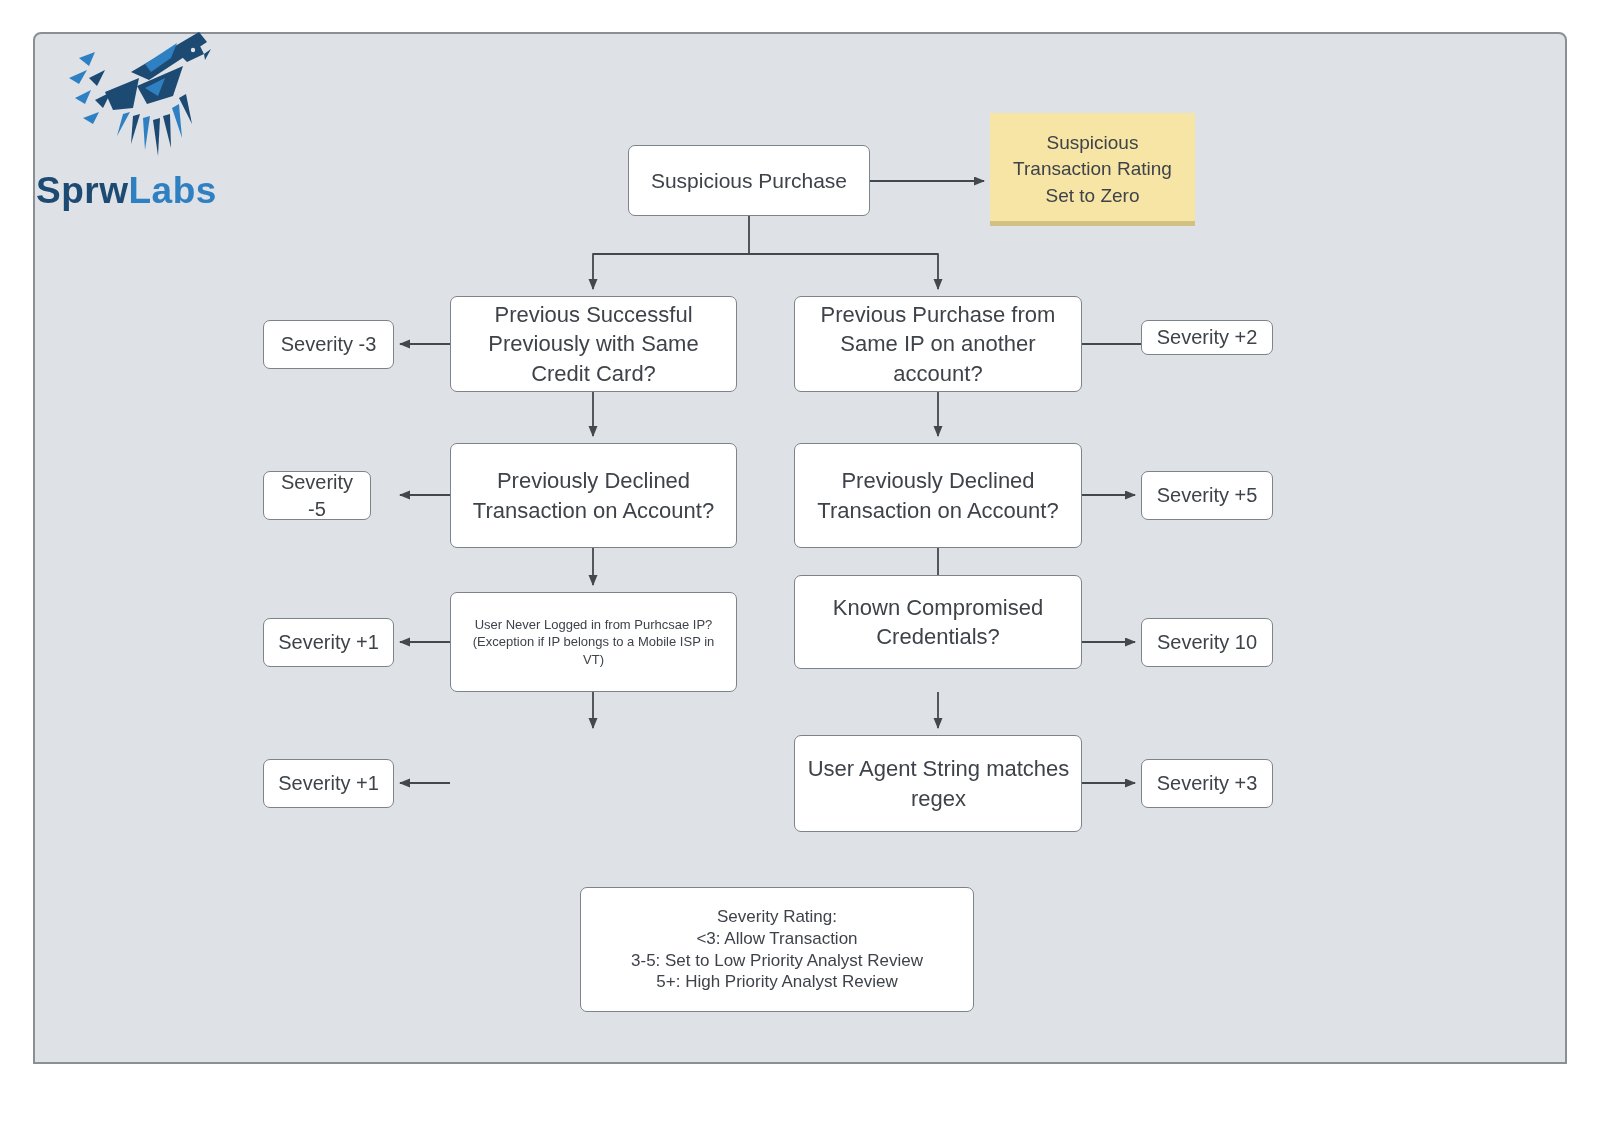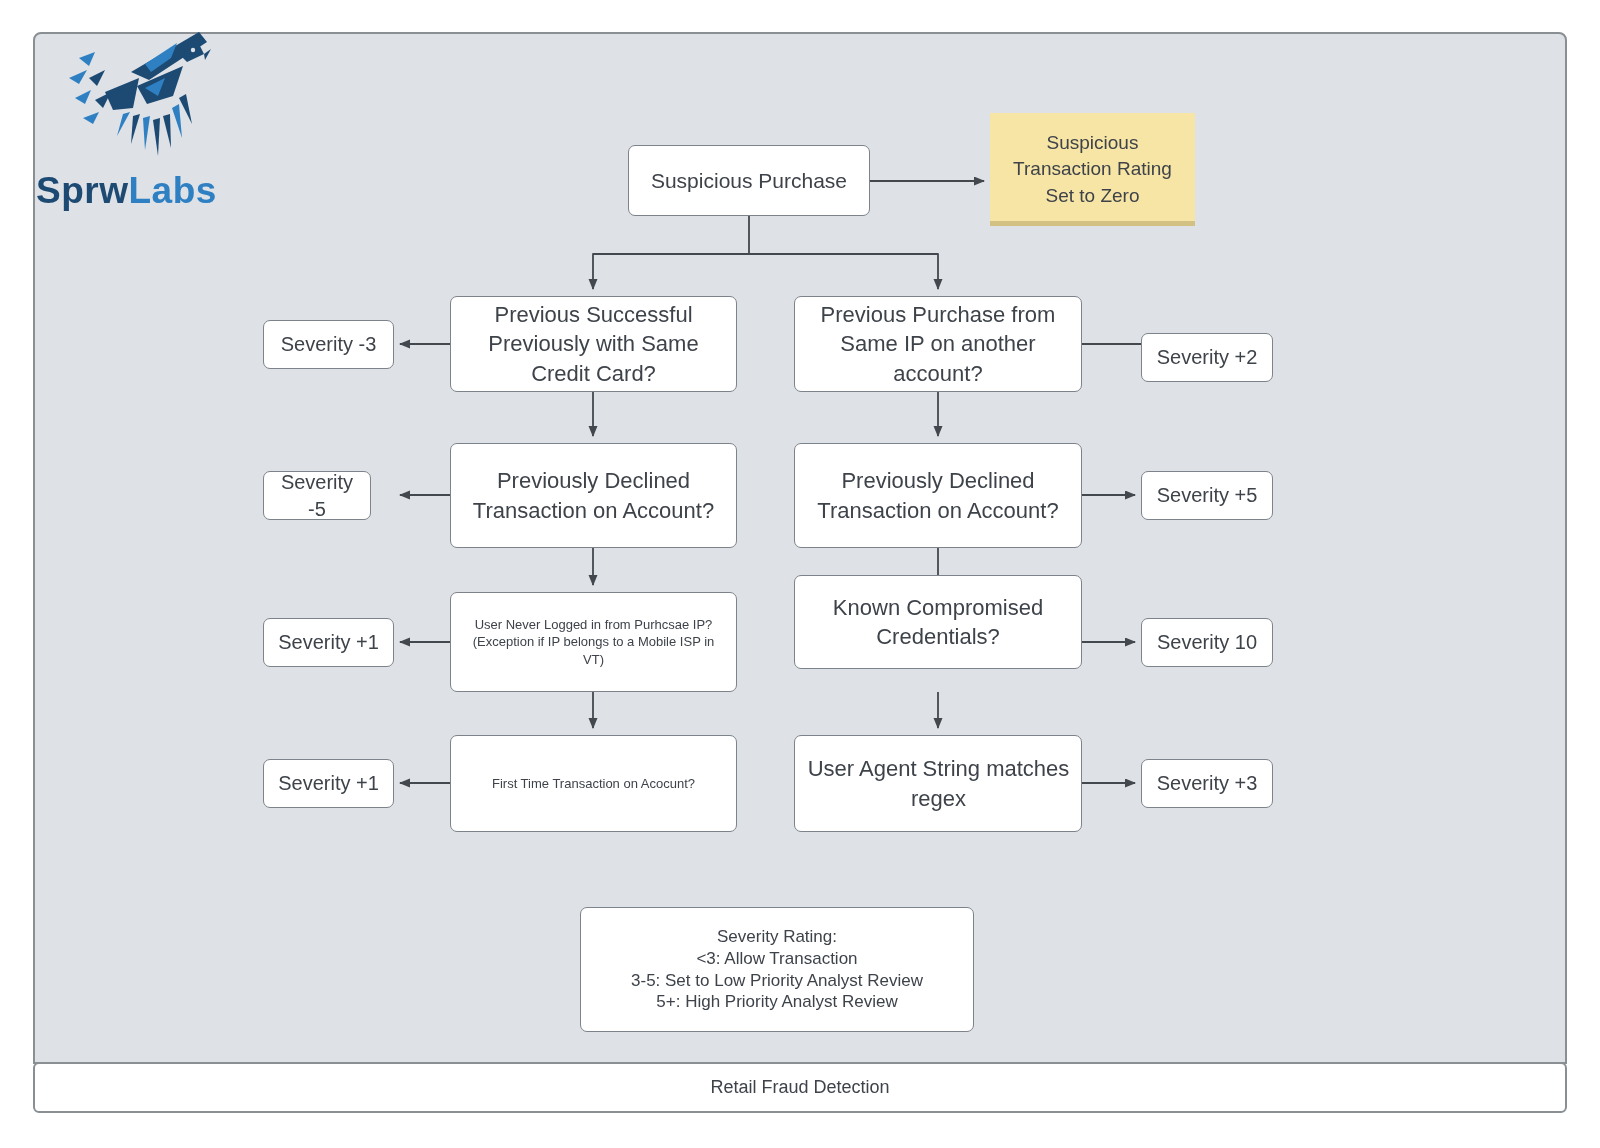--- a/index.html
+++ b/index.html
@@ -116,23 +116,20 @@
 
   <div class="node q" style="left:450px;top:296px;width:287px;height:96px;">
     <span>Previous Successful Previously with Same Credit Card?</span>
   </div>
   <div class="node q" style="left:450px;top:443px;width:287px;height:105px;">
     <span>Previously Declined Transaction on Account?</span>
   </div>
   <div class="node q-small" style="left:450px;top:592px;width:287px;height:100px;">
     <span>User Never Logged in from Purhcsae IP? (Exception if IP belongs to a Mobile ISP in VT)</span>
   </div>
-  <div class="node q-small" style="left:450px;top:735px;width:287px;height:97px;">
-    <span>First Time Transaction on Acocunt?</span>
-  </div>
 
   <div class="node q" style="left:794px;top:296px;width:288px;height:96px;">
     <span>Previous Purchase from Same IP on another account?</span>
   </div>
   <div class="node q" style="left:794px;top:443px;width:288px;height:105px;">
     <span>Previously Declined Transaction on Account?</span>
   </div>
   <div class="node q" style="left:794px;top:575px;width:288px;height:94px;">
     <span>Known Compromised Credentials?</span>
   </div>
@@ -146,37 +143,34 @@
   <div class="node sev" style="left:263px;top:471px;width:108px;height:49px;">
     <span>Severity -5</span>
   </div>
   <div class="node sev" style="left:263px;top:618px;width:131px;height:49px;">
     <span>Severity +1</span>
   </div>
   <div class="node sev" style="left:263px;top:759px;width:131px;height:49px;">
     <span>Severity +1</span>
   </div>
 
-  <div class="node sev" style="left:1141px;top:333px;width:132px;height:49px;">
+  <div class="node sev" style="left:1141px;top:320px;width:132px;height:35px;">
     <span>Severity +2</span>
   </div>
   <div class="node sev" style="left:1141px;top:471px;width:132px;height:49px;">
     <span>Severity +5</span>
   </div>
   <div class="node sev" style="left:1141px;top:618px;width:132px;height:49px;">
     <span>Severity 10</span>
   </div>
   <div class="node sev" style="left:1141px;top:759px;width:132px;height:49px;">
     <span>Severity +3</span>
   </div>
 
-  <div class="legend" style="left:580px;top:887px;width:394px;height:125px;margin-top:20px;">
+  <div class="legend" style="left:580px;top:887px;width:394px;height:125px;">
     <div>Severity Rating:</div>
     <div>&lt;3: Allow Transaction</div>
     <div>3-5: Set to Low Priority Analyst Review</div>
     <div>5+: High Priority Analyst Review</div>
   </div>
 
-  <div class="titlebar">
-    <span>Retail Fraud Detection</span>
-  </div>
 
 </div>
 
 </body></html>

